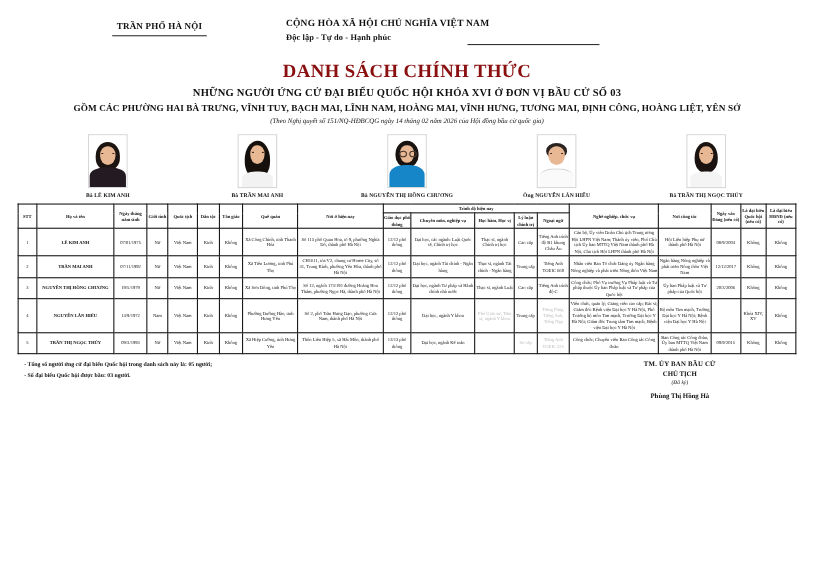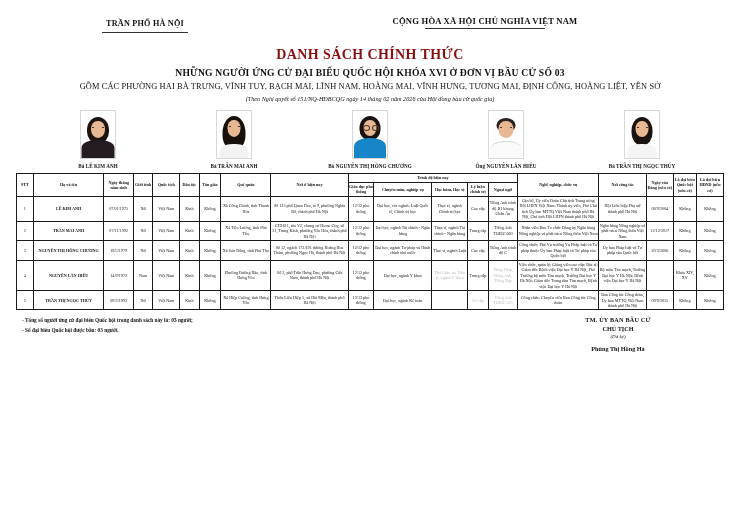--- a/index.html
+++ b/index.html
@@ -9,34 +9,34 @@
     font-family:"Liberation Serif", serif;
     color:#111;
     overflow:hidden;
     position:relative;
   }
   .page{position:relative;width:740px;height:524px;padding:0;box-sizing:border-box;}
 
   
   .top{display:flex;padding:16px 30px 0 30px;box-sizing:border-box;}
   .top-left{width:230px;text-align:center;padding-top:2px;}
-  .top-right{flex:1;text-align:center;}
+  .top-right{flex:1;text-align:left;}
   .org1{font-size:8.2px;font-weight:bold;letter-spacing:.2px;line-height:1.5;}
   .org2{font-size:8.2px;font-weight:bold;letter-spacing:.2px;line-height:1.5;}
   .rule{height:1px;background:#333;margin:2px auto 0 auto;}
   .rule-l{width:86px;}
   .rule-r{width:120px;}
   .nation{font-size:8.6px;font-weight:bold;letter-spacing:.2px;}
   .motto{font-size:7.6px;font-weight:bold;margin-top:3px;letter-spacing:.1px;}
 
   
   .titles{text-align:center;margin-top:14px;}
-  .t1{color:#8a1010;font-size:14px;font-weight:bold;letter-spacing:.4px;}
+  .t1{color:#8a1010;font-size:17px;font-weight:bold;letter-spacing:.4px;}
   .t2{font-size:9.6px;font-weight:bold;margin-top:4px;letter-spacing:.2px;}
-  .t3{font-size:8.4px;font-weight:normal;margin-top:4px;letter-spacing:.1px;text-align:center;}
+  .t3{font-size:8.4px;font-weight:bold;margin-top:4px;letter-spacing:.1px;text-align:center;}
   .t4{font-size:6.2px;font-style:italic;margin-top:4px;}
 
   
   .photos{display:flex;justify-content:space-between;padding:8px 40px 0 40px;box-sizing:border-box;}
   .pcell{width:116px;text-align:center;}
   .frame{width:34px;height:47px;margin:0 auto;border:1px solid #d8d8d8;background:#fbfbfb;position:relative;overflow:hidden;}
   .pname{font-size:5.1px;font-weight:bold;margin-top:4px;letter-spacing:.1px;white-space:nowrap;}
 
   
   .bg{position:absolute;inset:0;background:#ffffff;}
@@ -78,20 +78,21 @@
 
 <div class="page">
 
   <div class="top">
     <div class="top-left">
       <div class="org2">TRẦN PHỐ HÀ NỘI</div>
       <div class="rule rule-l"></div>
     </div>
     <div class="top-right">
       <div class="nation">CỘNG HÒA XÃ HỘI CHỦ NGHĨA VIỆT NAM</div>
+      <div class="motto">Độc lập - Tự do - Hạnh phúc</div>
       <div class="rule rule-r"></div>
     </div>
   </div>
 
   <div class="titles">
     <div class="t1">DANH SÁCH CHÍNH THỨC</div>
     <div class="t2">NHỮNG NGƯỜI ỨNG CỬ ĐẠI BIỂU QUỐC HỘI KHÓA XVI Ở ĐƠN VỊ BẦU CỬ SỐ 03</div>
     <div class="t3">GỒM CÁC PHƯỜNG HAI BÀ TRƯNG, VĨNH TUY, BẠCH MAI, LĨNH NAM, HOÀNG MAI, VĨNH HƯNG, TƯƠNG MAI, ĐỊNH CÔNG, HOÀNG LIỆT, YÊN SỞ</div>
     <div class="t4">(Theo Nghị quyết số 151/NQ-HĐBCQG ngày 14 tháng 02 năm 2026 của Hội đồng bầu cử quốc gia)</div>
   </div>

